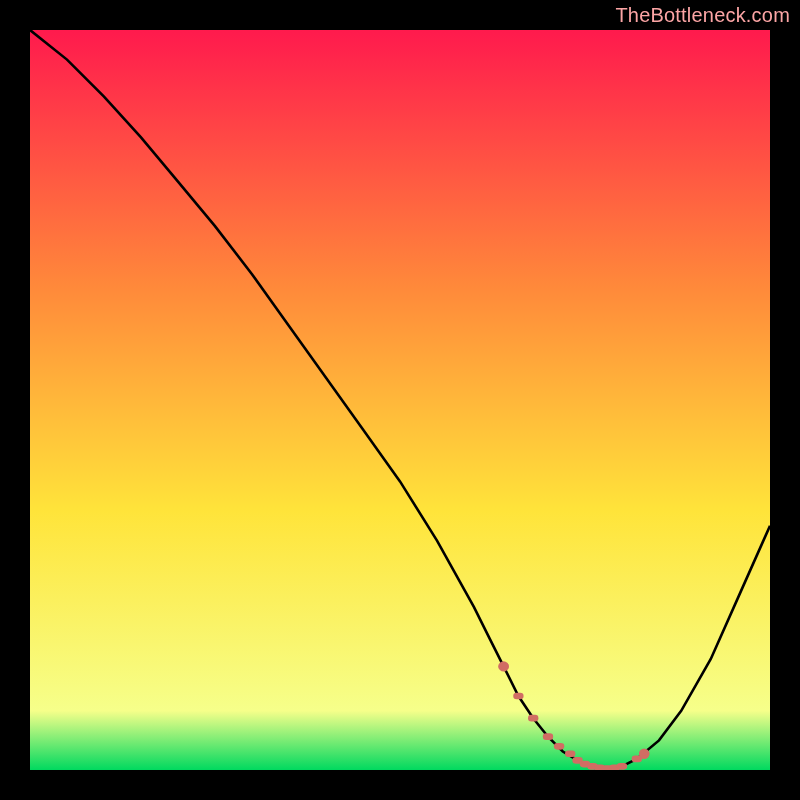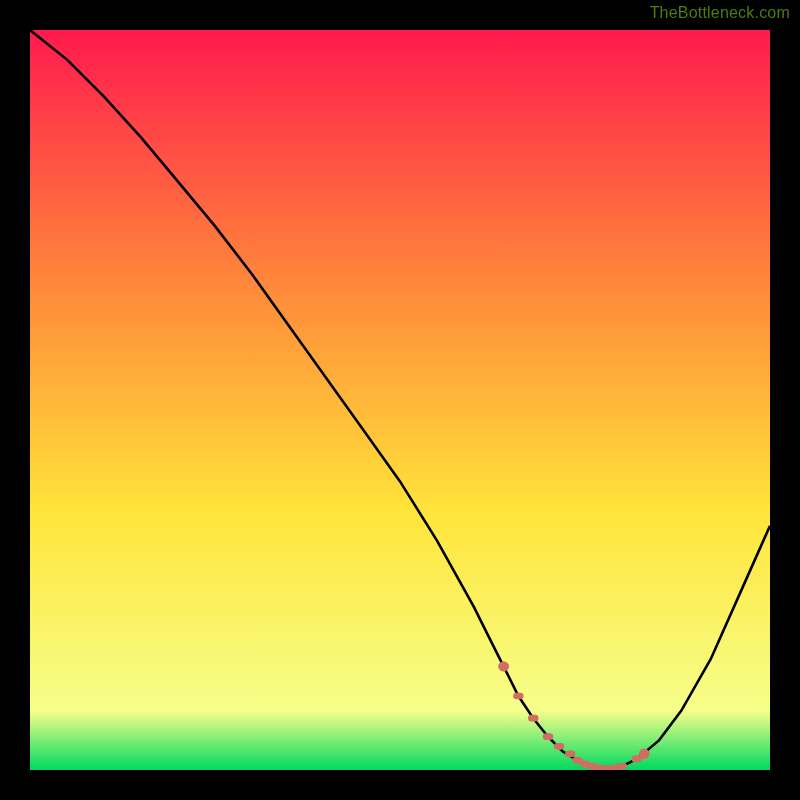--- a/index.html
+++ b/index.html
@@ -14,22 +14,22 @@
   .frame {
     position: relative;
     width: 800px;
     height: 800px;
     background: #000;
   }
   .watermark {
     position: absolute;
     top: 4px;
     right: 10px;
-    color: #4d7c0f;
-    font-size: 16px;
+    color: #fca5a5;
+    font-size: 20px;
     font-weight: 500;
     letter-spacing: 0.2px;
     z-index: 3;
   }
   svg.plot {
     position: absolute;
     left: 30px;
     top: 30px;
     width: 740px;
     height: 740px;

